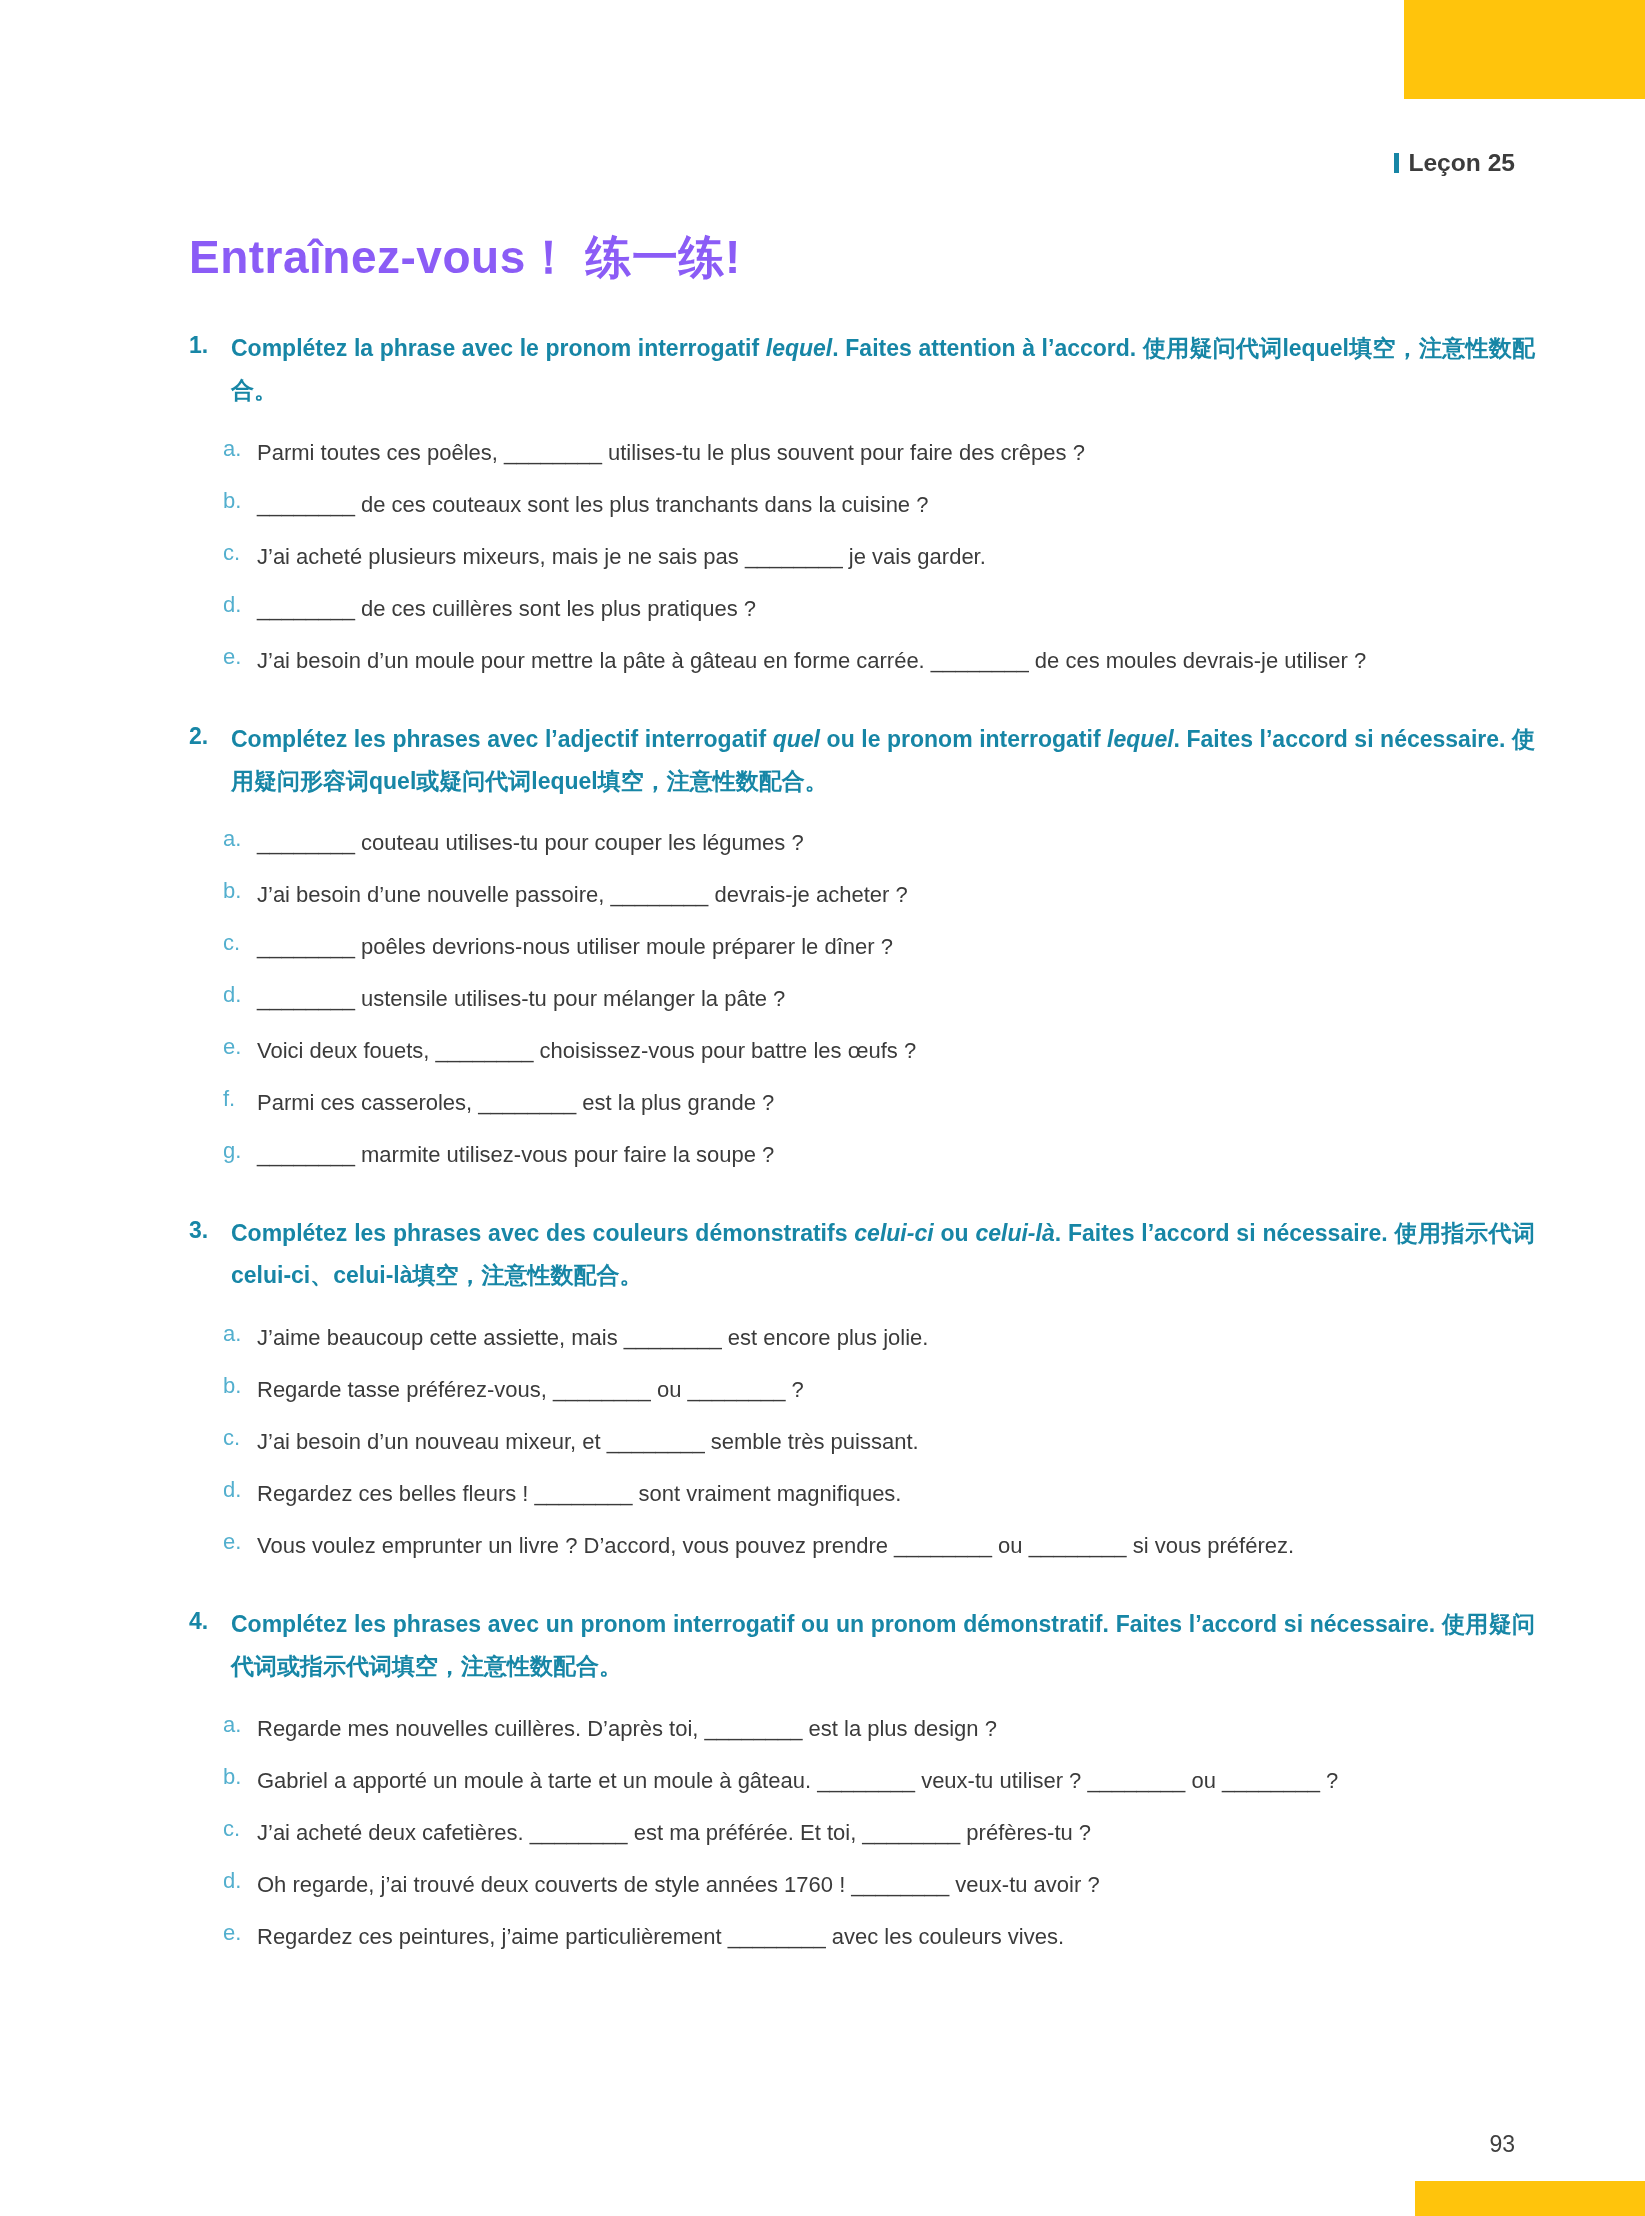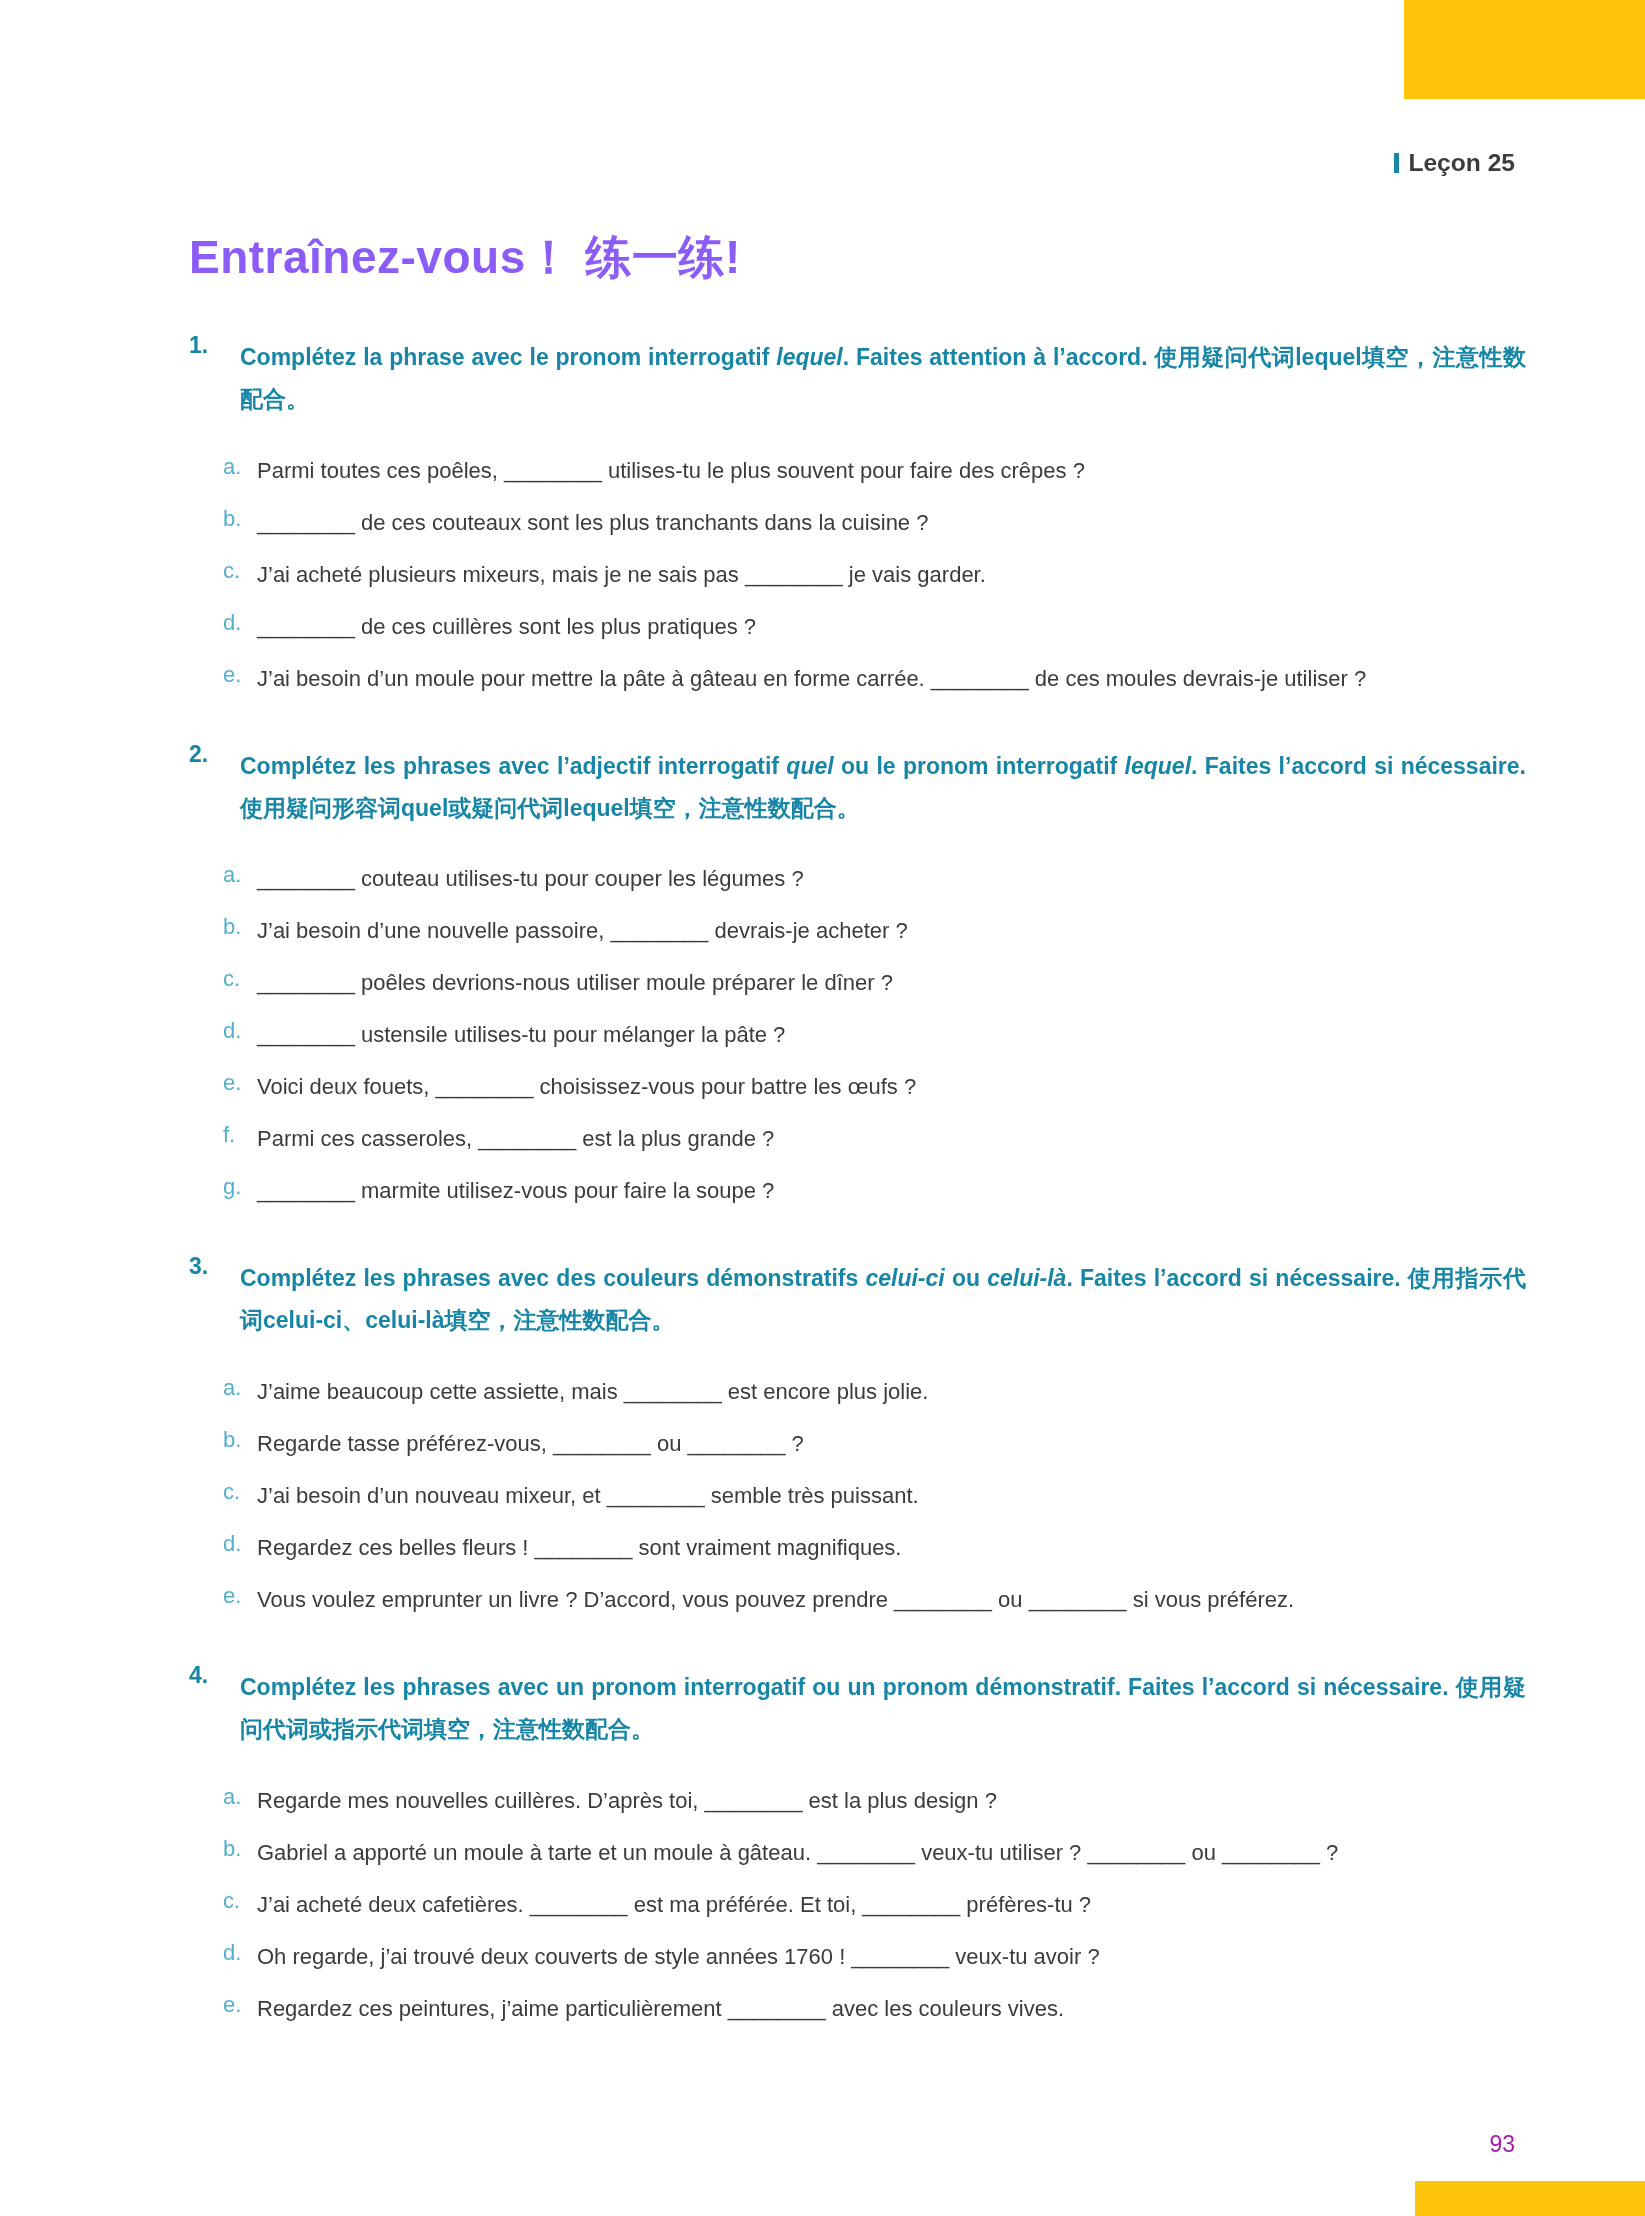--- a/index.html
+++ b/index.html
@@ -72,21 +72,21 @@
   .ex-heading {
     display: flex;
     font-size: 23px;
     font-weight: 700;
     color: #1786a6;
     line-height: 1.82;
   }
   .ex-number { flex: 0 0 39px; }
   .ex-title {
     flex: 1;
-    margin: 12px;
+    margin: 3px;
     text-align: justify;
   }
   .ex-title i { font-style: italic; }
 
   .ex-items { margin: 12px 0 0 34px; }
   .item {
     display: flex;
     font-size: 22px;
     line-height: 2.0;
     color: #3b3b3b;
@@ -100,21 +100,21 @@
     margin: 4px;
     text-align: justify;
   }
 
   
   .page-number {
     position: absolute;
     bottom: 58px;
     right: 130px;
     font-size: 23px;
-    color: #a21caf;
+    color: #404040;
     margin-left: 9px;
   }
 </style>
 </head>
 <body>
 
 <div class="yellow-top"></div>
 <div class="yellow-bottom"></div>
 
 <div class="lesson-header">

